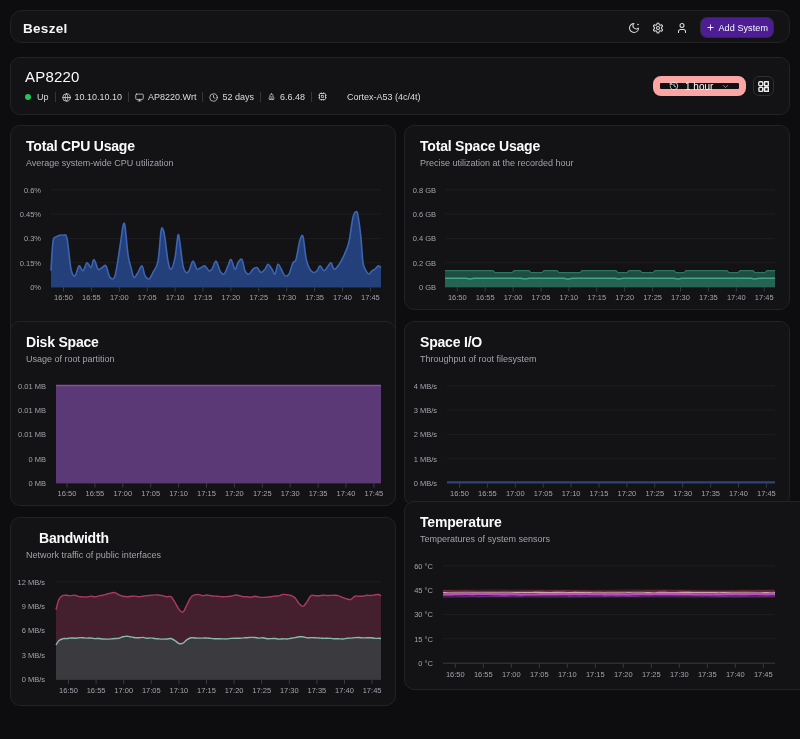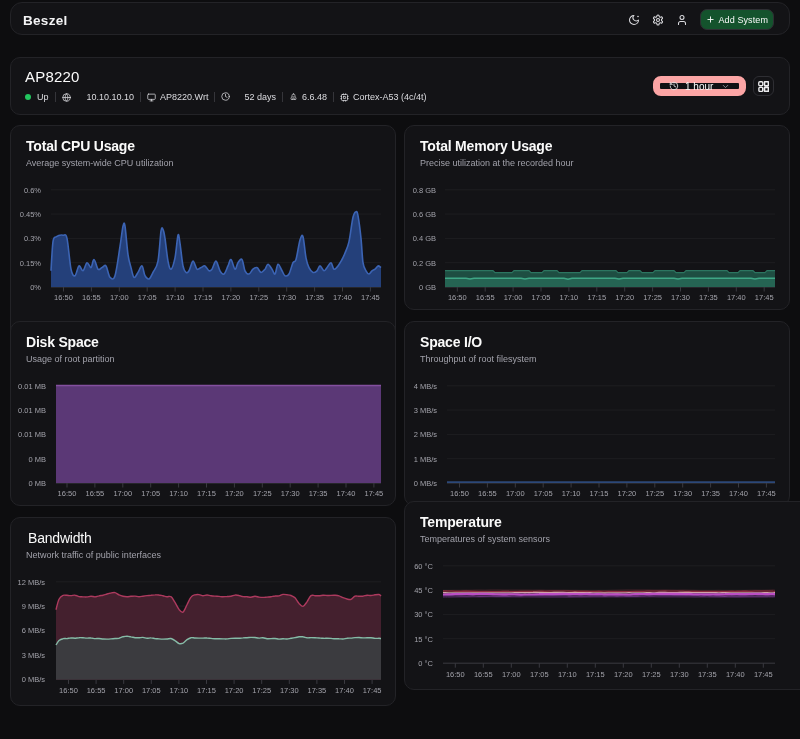--- a/index.html
+++ b/index.html
@@ -1,86 +1,86 @@
 <!DOCTYPE html>
 <html><head><meta charset="utf-8"><style>
 *{margin:0;padding:0;box-sizing:border-box}
 body{width:800px;height:739px;background:#0d0d0f;font-family:"Liberation Sans",sans-serif;position:relative;overflow:hidden;will-change:transform}
 .card{position:absolute;background:#131316;border:1px solid #232327;border-radius:10px}
 </style></head><body>
 
-<div class="card" style="left:10px;top:2px;width:780px;height:33px;border-radius:12px">
+<div class="card" style="left:10px;top:10px;width:780px;height:33px;border-radius:12px">
   <div style="position:absolute;left:12px;top:10px;font-size:13.5px;font-weight:700;color:#f4f4f5;letter-spacing:0.3px">Beszel</div>
   <div style="position:absolute;right:15px;top:0;height:33px;display:flex;align-items:center;gap:12px">
     <svg width="12" height="12" viewBox="0 0 24 24" fill="none" stroke="#dcdce0" stroke-width="2.1" stroke-linecap="round" stroke-linejoin="round" style="display:block">
         <path d="M12 3a6 6 0 0 0 9 9 9 9 0 1 1-9-9Z"></path>
         <circle cx="20" cy="5" r="1.6" fill="#dcdce0" stroke="none"></circle>
       </svg>
     <svg width="12" height="12" viewBox="0 0 24 24" fill="none" stroke="#dcdce0" stroke-width="2.1" stroke-linecap="round" stroke-linejoin="round" style="display:block">
         <path d="M12.22 2h-.44a2 2 0 0 0-2 2v.18a2 2 0 0 1-1 1.73l-.43.25a2 2 0 0 1-2 0l-.15-.08a2 2 0 0 0-2.73.73l-.22.38a2 2 0 0 0 .73 2.73l.15.1a2 2 0 0 1 1 1.72v.51a2 2 0 0 1-1 1.74l-.15.09a2 2 0 0 0-.73 2.73l.22.38a2 2 0 0 0 2.73.73l.15-.08a2 2 0 0 1 2 0l.43.25a2 2 0 0 1 1 1.73V20a2 2 0 0 0 2 2h.44a2 2 0 0 0 2-2v-.18a2 2 0 0 1 1-1.73l.43-.25a2 2 0 0 1 2 0l.15.08a2 2 0 0 0 2.73-.73l.22-.39a2 2 0 0 0-.73-2.73l-.15-.08a2 2 0 0 1-1-1.74v-.5a2 2 0 0 1 1-1.74l.15-.09a2 2 0 0 0 .73-2.73l-.22-.38a2 2 0 0 0-2.73-.73l-.15.08a2 2 0 0 1-2 0l-.43-.25a2 2 0 0 1-1-1.73V4a2 2 0 0 0-2-2z"></path>
         <circle cx="12" cy="12" r="3"></circle>
       </svg>
     <svg width="12" height="12" viewBox="0 0 24 24" fill="none" stroke="#dcdce0" stroke-width="2.1" stroke-linecap="round" stroke-linejoin="round" style="display:block">
         <path d="M19 21v-2a4 4 0 0 0-4-4H9a4 4 0 0 0-4 4v2"></path>
         <circle cx="12" cy="7" r="4"></circle>
       </svg>
-    <div style="display:flex;align-items:center;gap:3px;height:21px;padding:0 5px;border:1px solid #2e2e33;border-radius:7px;background:#14532d">
+    <div style="display:flex;align-items:center;gap:3px;height:21px;padding:0 5px;border:1px solid #2e2e33;border-radius:7px;background:#4c1d95">
       <svg width="9" height="9" viewBox="0 0 24 24" fill="none" stroke="#fafafa" stroke-width="2.4" stroke-linecap="round" stroke-linejoin="round" style="display:block">
           <path d="M5 12h14"></path>
           <path d="M12 5v14"></path>
         </svg>
       <span style="font-size:9px;font-weight:500;color:#fafafa;letter-spacing:0.1px">Add System</span>
     </div>
   </div>
 </div>
 
 <div class="card" style="left:10px;top:57px;width:780px;height:58px">
   <div style="position:absolute;left:14px;top:10px;font-size:15px;font-weight:400;color:#fafafa;letter-spacing:0.2px">AP8220</div>
   <div style="position:absolute;left:14px;top:34px;display:flex;align-items:center;gap:6px;font-size:9px;color:#dcdce0;font-weight:500">
     <div style="display:flex;align-items:center;gap:6px">
         <div style="width:6px;height:6px;border-radius:50%;background:#22c55e"></div>
         <span>Up</span>
       </div>
     <div style="width:1px;height:10px;background:#35353a"></div>
-    <div style="display:flex;align-items:center;gap:16px">
+    <div style="display:flex;align-items:center;gap:4px">
         <svg width="9" height="9" viewBox="0 0 24 24" fill="none" stroke="#dcdce0" stroke-width="2" stroke-linecap="round" stroke-linejoin="round" style="display:block">
           <circle cx="12" cy="12" r="10"></circle>
           <path d="M12 2a14.5 14.5 0 0 0 0 20 14.5 14.5 0 0 0 0-20"></path>
           <path d="M2 12h20"></path>
         </svg>
         <span>10.10.10.10</span>
       </div>
     <div style="width:1px;height:10px;background:#35353a"></div>
     <div style="display:flex;align-items:center;gap:4px">
         <svg width="9" height="9" viewBox="0 0 24 24" fill="none" stroke="#dcdce0" stroke-width="2" stroke-linecap="round" stroke-linejoin="round" style="display:block">
           <rect width="20" height="14" x="2" y="3" rx="2"></rect>
           <line x1="8" x2="16" y1="21" y2="21"></line>
           <line x1="12" x2="12" y1="17" y2="21"></line>
         </svg>
         <span>AP8220.Wrt</span>
       </div>
     <div style="width:1px;height:10px;background:#35353a"></div>
-    <div style="display:flex;align-items:flex-start;gap:14px">
+    <div style="display:flex;align-items:flex-end;gap:4px">
         <svg width="9" height="9" viewBox="0 0 24 24" fill="none" stroke="#dcdce0" stroke-width="2" stroke-linecap="round" stroke-linejoin="round" style="display:block">
           <circle cx="12" cy="12" r="10"></circle>
           <polyline points="12 6 12 12 16 14"></polyline>
         </svg>
         <span>52 days</span>
       </div>
     <div style="width:1px;height:10px;background:#35353a"></div>
     <div style="display:flex;align-items:center;gap:4px">
         <svg width="9" height="9" viewBox="0 0 24 24" fill="none" stroke="#dcdce0" stroke-width="1.8" stroke-linecap="round" stroke-linejoin="round" style="display:block">
           <path d="M12 2.5c-2.6 0-3.8 1.7-3.8 3.9 0 1.5-.5 2.8-1.3 4.2-.9 1.6-1.7 3.3-1.7 5 0 .9.4 1.6 1 1.6h11.6c.6 0 1-.7 1-1.6 0-1.7-.8-3.4-1.7-5-.8-1.4-1.3-2.7-1.3-4.2 0-2.2-1.2-3.9-3.8-3.9Z"></path>
           <path d="M8.5 17.2c0-2 1.5-3.2 3.5-3.2s3.5 1.2 3.5 3.2"></path>
           <path d="M9.5 10.5h5"></path>
         </svg>
         <span>6.6.48</span>
       </div>
     <div style="width:1px;height:10px;background:#35353a"></div>
-    <div style="display:flex;align-items:center;gap:4px">
+    <div style="display:flex;align-items:flex-start;gap:20px">
         <svg width="9" height="9" viewBox="0 0 24 24" fill="none" stroke="#dcdce0" stroke-width="2" stroke-linecap="round" stroke-linejoin="round" style="display:block">
           <rect width="16" height="16" x="4" y="4" rx="2"></rect>
           <rect width="6" height="6" x="9" y="9" rx="1"></rect>
           <path d="M15 2v2"></path>
           <path d="M15 20v2"></path>
           <path d="M2 15h2"></path>
           <path d="M2 9h2"></path>
           <path d="M20 15h2"></path>
           <path d="M20 9h2"></path>
           <path d="M9 2v2"></path>
@@ -148,21 +148,21 @@
       <text x="30" y="164.0" font-size="7.5" fill="#a2a2aa" text-anchor="end">0%</text>
       <text x="30" y="139.7" font-size="7.5" fill="#a2a2aa" text-anchor="end">0.15%</text>
       <text x="30" y="115.4" font-size="7.5" fill="#a2a2aa" text-anchor="end">0.3%</text>
       <text x="30" y="91.1" font-size="7.5" fill="#a2a2aa" text-anchor="end">0.45%</text>
       <text x="30" y="66.8" font-size="7.5" fill="#a2a2aa" text-anchor="end">0.6%</text>
       <path d="M40.0 144.8C40.3 139.9 41.2 121.3 42.0 115.6C42.8 110.0 43.3 111.9 45.0 110.8C46.7 109.7 50.2 108.9 52.0 109.2C53.8 109.4 54.7 106.7 56.0 112.4C57.3 118.1 58.7 137.0 60.0 143.2C61.3 149.4 62.7 150.2 64.0 149.7C65.3 149.1 66.7 140.8 68.0 139.9C69.3 139.1 70.7 145.3 72.0 144.8C73.3 144.3 74.7 137.2 76.0 136.7C77.3 136.2 78.8 142.1 80.0 141.6C81.2 141.0 81.8 133.2 83.0 133.5C84.2 133.7 85.7 141.8 87.0 143.2C88.3 144.5 89.7 142.1 91.0 141.6C92.3 141.0 93.7 138.3 95.0 139.9C96.3 141.6 97.5 149.7 99.0 151.3C100.5 152.9 102.3 154.8 104.0 149.7C105.7 144.5 107.7 128.7 109.0 120.5C110.3 112.3 111.2 103.6 112.0 100.2C112.8 96.9 113.2 95.5 114.0 100.2C114.8 105.0 116.0 121.7 117.0 128.6C118.0 135.5 119.0 137.8 120.0 141.6C121.0 145.3 121.8 150.5 123.0 151.3C124.2 152.1 125.7 148.3 127.0 146.4C128.3 144.5 129.8 139.4 131.0 139.9C132.2 140.5 132.8 147.5 134.0 149.7C135.2 151.8 136.7 153.4 138.0 152.9C139.3 152.4 140.5 149.4 142.0 146.4C143.5 143.4 145.7 142.0 147.0 135.1C148.3 128.2 149.2 110.4 150.0 105.1C150.8 99.8 151.3 102.3 152.0 103.5C152.7 104.7 153.2 107.1 154.0 112.4C154.8 117.7 156.0 129.9 157.0 135.1C158.0 140.2 158.8 143.7 160.0 143.2C161.2 142.6 162.8 137.5 164.0 131.8C165.2 126.2 166.2 111.6 167.0 109.2C167.8 106.7 168.2 112.1 169.0 117.3C169.8 122.4 171.0 135.1 172.0 139.9C173.0 144.8 174.0 145.6 175.0 146.4C176.0 147.2 176.8 146.7 178.0 144.8C179.2 142.9 180.7 135.3 182.0 135.1C183.3 134.8 184.7 142.1 186.0 143.2C187.3 144.3 188.7 142.1 190.0 141.6C191.3 141.0 192.7 139.4 194.0 139.9C195.3 140.5 196.8 144.3 198.0 144.8C199.2 145.3 199.8 144.8 201.0 143.2C202.2 141.6 203.7 134.8 205.0 135.1C206.3 135.3 207.7 142.6 209.0 144.8C210.3 147.0 211.7 148.8 213.0 148.0C214.3 147.2 215.8 142.4 217.0 139.9C218.2 137.5 218.8 132.9 220.0 133.5C221.2 134.0 222.8 142.6 224.0 143.2C225.2 143.7 225.8 138.3 227.0 136.7C228.2 135.1 229.8 132.1 231.0 133.5C232.2 134.8 232.8 142.4 234.0 144.8C235.2 147.2 236.7 148.3 238.0 148.0C239.3 147.8 240.7 144.3 242.0 143.2C243.3 142.1 244.7 141.0 246.0 141.6C247.3 142.1 248.7 146.1 250.0 146.4C251.3 146.7 252.8 144.5 254.0 143.2C255.2 141.8 255.8 138.3 257.0 138.3C258.2 138.3 259.8 141.6 261.0 143.2C262.2 144.8 263.0 148.8 264.0 148.0C265.0 147.2 265.8 138.9 267.0 138.3C268.2 137.8 269.8 142.9 271.0 144.8C272.2 146.7 272.8 149.1 274.0 149.7C275.2 150.2 276.7 150.2 278.0 148.0C279.3 145.9 280.8 139.1 282.0 136.7C283.2 134.3 283.8 137.2 285.0 133.5C286.2 129.7 287.8 117.8 289.0 114.0C290.2 110.2 291.0 107.8 292.0 110.8C293.0 113.8 294.0 126.7 295.0 131.8C296.0 137.0 296.8 139.1 298.0 141.6C299.2 144.0 300.7 145.9 302.0 146.4C303.3 147.0 304.8 145.9 306.0 144.8C307.2 143.7 307.8 139.9 309.0 139.9C310.2 139.9 311.8 144.5 313.0 144.8C314.2 145.1 314.8 142.9 316.0 141.6C317.2 140.2 318.8 136.4 320.0 136.7C321.2 137.0 321.8 142.6 323.0 143.2C324.2 143.7 325.7 141.6 327.0 139.9C328.3 138.3 329.8 135.6 331.0 133.5C332.2 131.3 332.8 130.0 334.0 127.0C335.2 124.0 336.7 121.6 338.0 115.6C339.3 109.7 340.8 96.3 342.0 91.3C343.2 86.3 344.2 85.9 345.0 85.7C345.8 85.4 346.2 85.3 347.0 89.7C347.8 94.2 349.2 104.6 350.0 112.4C350.8 120.2 351.2 131.3 352.0 136.7C352.8 142.1 354.0 142.9 355.0 144.8C356.0 146.7 357.0 148.0 358.0 148.0C359.0 148.0 360.0 145.6 361.0 144.8C362.0 144.0 363.0 144.0 364.0 143.2C365.0 142.4 366.0 140.2 367.0 139.9C368.0 139.7 369.5 141.3 370.0 141.6L370.0 161.0L40.0 161.0Z" fill="#24407a" stroke="none"></path>
       <path d="M40.0 144.8C40.3 139.9 41.2 121.3 42.0 115.6C42.8 110.0 43.3 111.9 45.0 110.8C46.7 109.7 50.2 108.9 52.0 109.2C53.8 109.4 54.7 106.7 56.0 112.4C57.3 118.1 58.7 137.0 60.0 143.2C61.3 149.4 62.7 150.2 64.0 149.7C65.3 149.1 66.7 140.8 68.0 139.9C69.3 139.1 70.7 145.3 72.0 144.8C73.3 144.3 74.7 137.2 76.0 136.7C77.3 136.2 78.8 142.1 80.0 141.6C81.2 141.0 81.8 133.2 83.0 133.5C84.2 133.7 85.7 141.8 87.0 143.2C88.3 144.5 89.7 142.1 91.0 141.6C92.3 141.0 93.7 138.3 95.0 139.9C96.3 141.6 97.5 149.7 99.0 151.3C100.5 152.9 102.3 154.8 104.0 149.7C105.7 144.5 107.7 128.7 109.0 120.5C110.3 112.3 111.2 103.6 112.0 100.2C112.8 96.9 113.2 95.5 114.0 100.2C114.8 105.0 116.0 121.7 117.0 128.6C118.0 135.5 119.0 137.8 120.0 141.6C121.0 145.3 121.8 150.5 123.0 151.3C124.2 152.1 125.7 148.3 127.0 146.4C128.3 144.5 129.8 139.4 131.0 139.9C132.2 140.5 132.8 147.5 134.0 149.7C135.2 151.8 136.7 153.4 138.0 152.9C139.3 152.4 140.5 149.4 142.0 146.4C143.5 143.4 145.7 142.0 147.0 135.1C148.3 128.2 149.2 110.4 150.0 105.1C150.8 99.8 151.3 102.3 152.0 103.5C152.7 104.7 153.2 107.1 154.0 112.4C154.8 117.7 156.0 129.9 157.0 135.1C158.0 140.2 158.8 143.7 160.0 143.2C161.2 142.6 162.8 137.5 164.0 131.8C165.2 126.2 166.2 111.6 167.0 109.2C167.8 106.7 168.2 112.1 169.0 117.3C169.8 122.4 171.0 135.1 172.0 139.9C173.0 144.8 174.0 145.6 175.0 146.4C176.0 147.2 176.8 146.7 178.0 144.8C179.2 142.9 180.7 135.3 182.0 135.1C183.3 134.8 184.7 142.1 186.0 143.2C187.3 144.3 188.7 142.1 190.0 141.6C191.3 141.0 192.7 139.4 194.0 139.9C195.3 140.5 196.8 144.3 198.0 144.8C199.2 145.3 199.8 144.8 201.0 143.2C202.2 141.6 203.7 134.8 205.0 135.1C206.3 135.3 207.7 142.6 209.0 144.8C210.3 147.0 211.7 148.8 213.0 148.0C214.3 147.2 215.8 142.4 217.0 139.9C218.2 137.5 218.8 132.9 220.0 133.5C221.2 134.0 222.8 142.6 224.0 143.2C225.2 143.7 225.8 138.3 227.0 136.7C228.2 135.1 229.8 132.1 231.0 133.5C232.2 134.8 232.8 142.4 234.0 144.8C235.2 147.2 236.7 148.3 238.0 148.0C239.3 147.8 240.7 144.3 242.0 143.2C243.3 142.1 244.7 141.0 246.0 141.6C247.3 142.1 248.7 146.1 250.0 146.4C251.3 146.7 252.8 144.5 254.0 143.2C255.2 141.8 255.8 138.3 257.0 138.3C258.2 138.3 259.8 141.6 261.0 143.2C262.2 144.8 263.0 148.8 264.0 148.0C265.0 147.2 265.8 138.9 267.0 138.3C268.2 137.8 269.8 142.9 271.0 144.8C272.2 146.7 272.8 149.1 274.0 149.7C275.2 150.2 276.7 150.2 278.0 148.0C279.3 145.9 280.8 139.1 282.0 136.7C283.2 134.3 283.8 137.2 285.0 133.5C286.2 129.7 287.8 117.8 289.0 114.0C290.2 110.2 291.0 107.8 292.0 110.8C293.0 113.8 294.0 126.7 295.0 131.8C296.0 137.0 296.8 139.1 298.0 141.6C299.2 144.0 300.7 145.9 302.0 146.4C303.3 147.0 304.8 145.9 306.0 144.8C307.2 143.7 307.8 139.9 309.0 139.9C310.2 139.9 311.8 144.5 313.0 144.8C314.2 145.1 314.8 142.9 316.0 141.6C317.2 140.2 318.8 136.4 320.0 136.7C321.2 137.0 321.8 142.6 323.0 143.2C324.2 143.7 325.7 141.6 327.0 139.9C328.3 138.3 329.8 135.6 331.0 133.5C332.2 131.3 332.8 130.0 334.0 127.0C335.2 124.0 336.7 121.6 338.0 115.6C339.3 109.7 340.8 96.3 342.0 91.3C343.2 86.3 344.2 85.9 345.0 85.7C345.8 85.4 346.2 85.3 347.0 89.7C347.8 94.2 349.2 104.6 350.0 112.4C350.8 120.2 351.2 131.3 352.0 136.7C352.8 142.1 354.0 142.9 355.0 144.8C356.0 146.7 357.0 148.0 358.0 148.0C359.0 148.0 360.0 145.6 361.0 144.8C362.0 144.0 363.0 144.0 364.0 143.2C365.0 142.4 366.0 140.2 367.0 139.9C368.0 139.7 369.5 141.3 370.0 141.6" fill="none" stroke="#3c64b4" stroke-width="1.6"></path>
     </svg>
 </div>
 <div class="card" style="left:404px;top:125px;width:386px;height:185px">
-  <div style="position:absolute;left:15px;top:12px;font-size:14px;font-weight:700;color:#fafafa;letter-spacing:-0.2px">Total Memory Usage</div>
+  <div style="position:absolute;left:15px;top:12px;font-size:14px;font-weight:700;color:#fafafa;letter-spacing:-0.2px">Total Space Usage</div>
     <div style="position:absolute;left:15px;top:32px;font-size:9px;color:#a1a1aa">Precise utilization at the recorded hour</div>
   <svg width="386" height="185" style="position:absolute;left:0;top:0">
       <line x1="40" y1="63.8" x2="370.0" y2="63.8" stroke="#1e1e21" stroke-width="1"></line>
       <line x1="40" y1="88.1" x2="370.0" y2="88.1" stroke="#1e1e21" stroke-width="1"></line>
       <line x1="40" y1="112.4" x2="370.0" y2="112.4" stroke="#1e1e21" stroke-width="1"></line>
       <line x1="40" y1="136.7" x2="370.0" y2="136.7" stroke="#1e1e21" stroke-width="1"></line>
       <line x1="40" y1="161.0" x2="370.0" y2="161.0" stroke="#3a3a40" stroke-width="1"></line>
       <line x1="52.3" y1="161.0" x2="52.3" y2="165.5" stroke="#3a3a40" stroke-width="1"></line>
       <text x="52.3" y="174.0" font-size="7.5" fill="#a2a2aa" text-anchor="middle">16:50</text>
       <line x1="80.2" y1="161.0" x2="80.2" y2="165.5" stroke="#3a3a40" stroke-width="1"></line>
@@ -277,21 +277,21 @@
       <text x="32" y="164.0" font-size="7.5" fill="#a2a2aa" text-anchor="end">0 MB/s</text>
       <text x="32" y="139.7" font-size="7.5" fill="#a2a2aa" text-anchor="end">1 MB/s</text>
       <text x="32" y="115.4" font-size="7.5" fill="#a2a2aa" text-anchor="end">2 MB/s</text>
       <text x="32" y="91.1" font-size="7.5" fill="#a2a2aa" text-anchor="end">3 MB/s</text>
       <text x="32" y="66.8" font-size="7.5" fill="#a2a2aa" text-anchor="end">4 MB/s</text>
       <line x1="42" y1="160.1" x2="370" y2="160.1" stroke="#2c4878" stroke-width="1.8"></line>
     </svg>
 </div>
 
 <div class="card" style="left:10px;top:517px;width:386px;height:189px">
-  <div style="position:absolute;left:17px;top:12px;font-size:14px;font-weight:400;color:#fafafa;letter-spacing:-0.2px">Bandwidth</div>
+  <div style="position:absolute;left:28px;top:12px;font-size:14px;font-weight:700;color:#fafafa;letter-spacing:-0.2px">Bandwidth</div>
     <div style="position:absolute;left:15px;top:32px;font-size:9px;color:#a1a1aa">Network traffic of public interfaces</div>
   <svg width="386" height="189" style="position:absolute;left:0;top:0">
       <line x1="45" y1="63.8" x2="370.0" y2="63.8" stroke="#1e1e21" stroke-width="1"></line>
       <line x1="45" y1="88.1" x2="370.0" y2="88.1" stroke="#1e1e21" stroke-width="1"></line>
       <line x1="45" y1="112.4" x2="370.0" y2="112.4" stroke="#1e1e21" stroke-width="1"></line>
       <line x1="45" y1="136.7" x2="370.0" y2="136.7" stroke="#1e1e21" stroke-width="1"></line>
       <line x1="45" y1="161.4" x2="370.0" y2="161.4" stroke="#3a3a40" stroke-width="1"></line>
       <line x1="57.5" y1="161.4" x2="57.5" y2="165.9" stroke="#3a3a40" stroke-width="1"></line>
       <text x="57.5" y="175.0" font-size="7.5" fill="#a2a2aa" text-anchor="middle">16:50</text>
       <line x1="85.1" y1="161.4" x2="85.1" y2="165.9" stroke="#3a3a40" stroke-width="1"></line>

